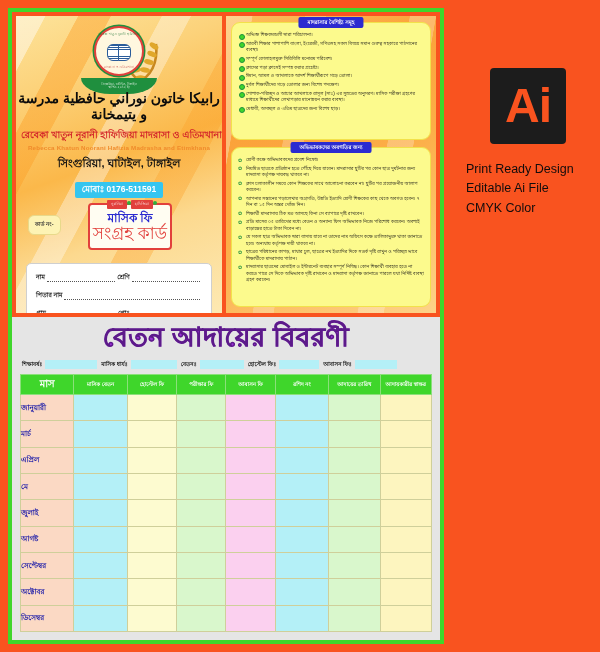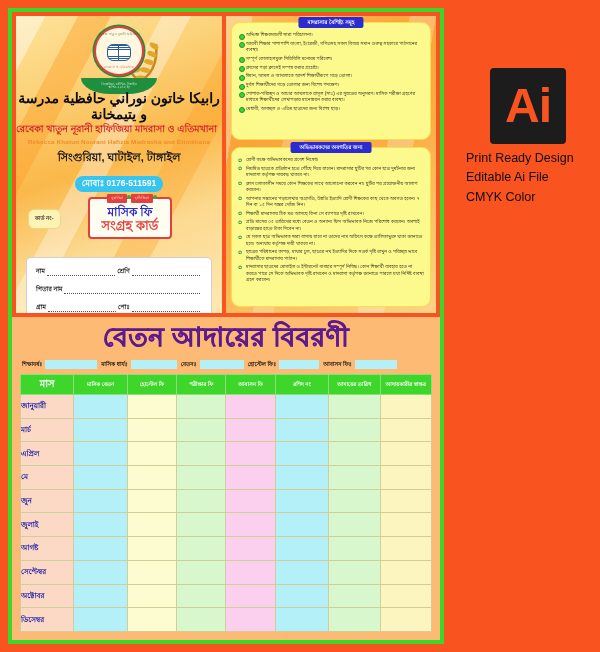--- a/index.html
+++ b/index.html
@@ -98,56 +98,56 @@
     color:#fff; line-height:1.05;
   }
   .ribbon span { font-size:3.2px; }
 
   .ar-name {
     position:relative; z-index:2; text-align:center;
     font-size: 14px; color:#0b0b0b; font-weight:700; margin-top:-4px;
     letter-spacing:.3px;
   }
   .bn-name {
-    position:relative; z-index:2; text-align:left;
-    font-size: 9.5px; color:#d4292b; font-weight:700; margin-top:0;
+    position:relative; z-index:2; text-align:right;
+    font-size: 9.5px; color:#d4292b; font-weight:700; margin-top:6px;
   }
   .en-name {
     position:relative; z-index:2; text-align:center;
     font-size: 6.2px; color:#f08b2b; font-weight:700; margin-top:1px; letter-spacing:.2px;
   }
   .addr {
     position:relative; z-index:2; text-align:center;
     font-size: 11px; color:#111; font-weight:700; margin-top:4px;
   }
   .phone-wrap { position:relative; z-index:2; text-align:center; margin-top:4px; }
   .phone {
     display:inline-block; background:#35c5ef; color:#fff; font-weight:700;
-    font-size: 8.5px; padding: 1px 7px; border-radius: 8px;
+    font-size: 8.5px; padding: 1px 7px; border-radius: 2px;
   }
 
   .badge-row { position:relative; z-index:2; height: 54px; margin-top:5px; }
   .cardno {
     position:absolute; left: 12px; top: 12px;
     background:#fdf3b4; border:1px solid #e8d98a; border-radius:6px;
     font-size:5.5px; color:#333; padding:5px 6px; font-weight:700;
   }
   .feebox {
     position:absolute; left: 72px; top: 0px;
     width: 84px; background:#fffdf2; border:2px solid #e2403c; border-radius:4px;
     padding: 7px 2px 4px; text-align:center;
   }
   .feebox .tabs { position:absolute; top:-5px; left:0; right:0; display:flex; justify-content:center; gap:4px; }
   .feebox .tab {
     background:#e2403c; color:#fff; font-size:3.6px; padding:1px 4px; border-radius:1px;
     position:relative;
   }
   .feebox .tab::after{ content:""; position:absolute; right:-4px; top:1px; width:4px; height:4px; border-radius:50%; background:#2fae3e; }
   .fee-l1 { font-size: 12px; color:#2b2bd0; font-weight:700; line-height:1.1;font-family:Liberation Serif, serif; }
-  .fee-l2 { font-size: 13px; color:#e2403c; font-weight:700; line-height:1.1; }
+  .fee-l2 { font-size: 17px; color:#e2403c; font-weight:400; line-height:1.1; }
 
   .formbox {
     position:relative; z-index:2; margin: 6px 10px 0;
     background:#ffffff; border:1px solid #cfcfcf; border-radius:5px;
     padding: 8px 9px; display:flex; flex-direction:column; gap:7px;
   }
   .frow { display:flex; align-items:flex-end; font-size:6.2px; color:#1a1a1a; font-weight:700; }
   .dots { flex:1; border-bottom: 1px dotted #555; margin: 0 2px 1px; height:7px; }
   .frow .lbl { white-space:nowrap; }
 
@@ -173,21 +173,21 @@
     content:""; position:absolute; left:1px; top:1.6px;
     width:4px; height:4px; border-radius:50%;
     background:#3fd62b; border:.5px solid #1f8f3e;
   }
   .infobox.b2 .ib-list li::before{
     content:"\273F"; width:auto; height:auto; background:none; border:none;
     color:#1f8f3e; font-size:5px; top:-.4px; left:0;
   }
 
   
-  .bottom-area { flex:1; background:#fdba74; padding: 6px 8px 8px; display:flex; flex-direction:column; }
+  .bottom-area { flex:1; background:#e5e5e5; padding: 6px 8px 8px; display:flex; flex-direction:column; }
   .ledger-title {
     text-align:center; font-size: 26px; font-weight:700;
     color:#9b2fd6; letter-spacing:.5px; line-height:1.15;
     -webkit-text-stroke: .6px #5c1a8a;
   }
   .meta-row { display:flex; align-items:center; gap:4px; margin: 7px 2px 5px; }
   .meta { display:flex; align-items:center; gap:3px; font-size:5.6px; font-weight:700; color:#111; white-space:nowrap; }
   .meta .fill { display:block; height:9px; background:#b4f0f7; border:0; }
   .meta.m1 .fill { width:52px; }
   .meta.m2 .fill { width:46px; }
@@ -218,21 +218,21 @@
   .right-panel {
     position:absolute; left: 452px; top: 0; width: 148px; height: 652px;
     background:#f9531f;
   }
   .ai-tile {
     position:absolute; left: 38px; top: 68px; width: 76px; height: 76px;
     background:#1c1c1c; border-radius:4px;
     display:flex; align-items:center; justify-content:center;
   }
   .ai-tile span { color:#f9531f; font-size: 48px; font-weight:700; letter-spacing:-1px; line-height:1; }
-  .ai-caption { position:absolute; left: 14px; top: 149px; width: 130px; color:#120c0c; font-size: 12.5px; line-height: 1.55; }
+  .ai-caption { position:absolute; left: 14px; top: 160px; width: 130px; color:#120c0c; font-size: 12.5px; line-height: 1.55; }
   .ai-caption div { white-space:nowrap; }
 </style>
 </head>
 <body>
 
 <div class="stage">
 
   <div class="canvas">
     <div class="canvas-inner">
 
@@ -432,30 +432,20 @@
                 <td class="c-month">মে</td>
                 <td class="c-1"></td>
                 <td class="c-2"></td>
                 <td class="c-3"></td>
                 <td class="c-4"></td>
                 <td class="c-5"></td>
                 <td class="c-6"></td>
                 <td class="c-7"></td>
               </tr>
             <tr>
-                <td class="c-month">জুন</td>
-                <td class="c-1"></td>
-                <td class="c-2"></td>
-                <td class="c-3"></td>
-                <td class="c-4"></td>
-                <td class="c-5"></td>
-                <td class="c-6"></td>
-                <td class="c-7"></td>
-              </tr>
-            <tr>
                 <td class="c-month">জুলাই</td>
                 <td class="c-1"></td>
                 <td class="c-2"></td>
                 <td class="c-3"></td>
                 <td class="c-4"></td>
                 <td class="c-5"></td>
                 <td class="c-6"></td>
                 <td class="c-7"></td>
               </tr>
             <tr>

